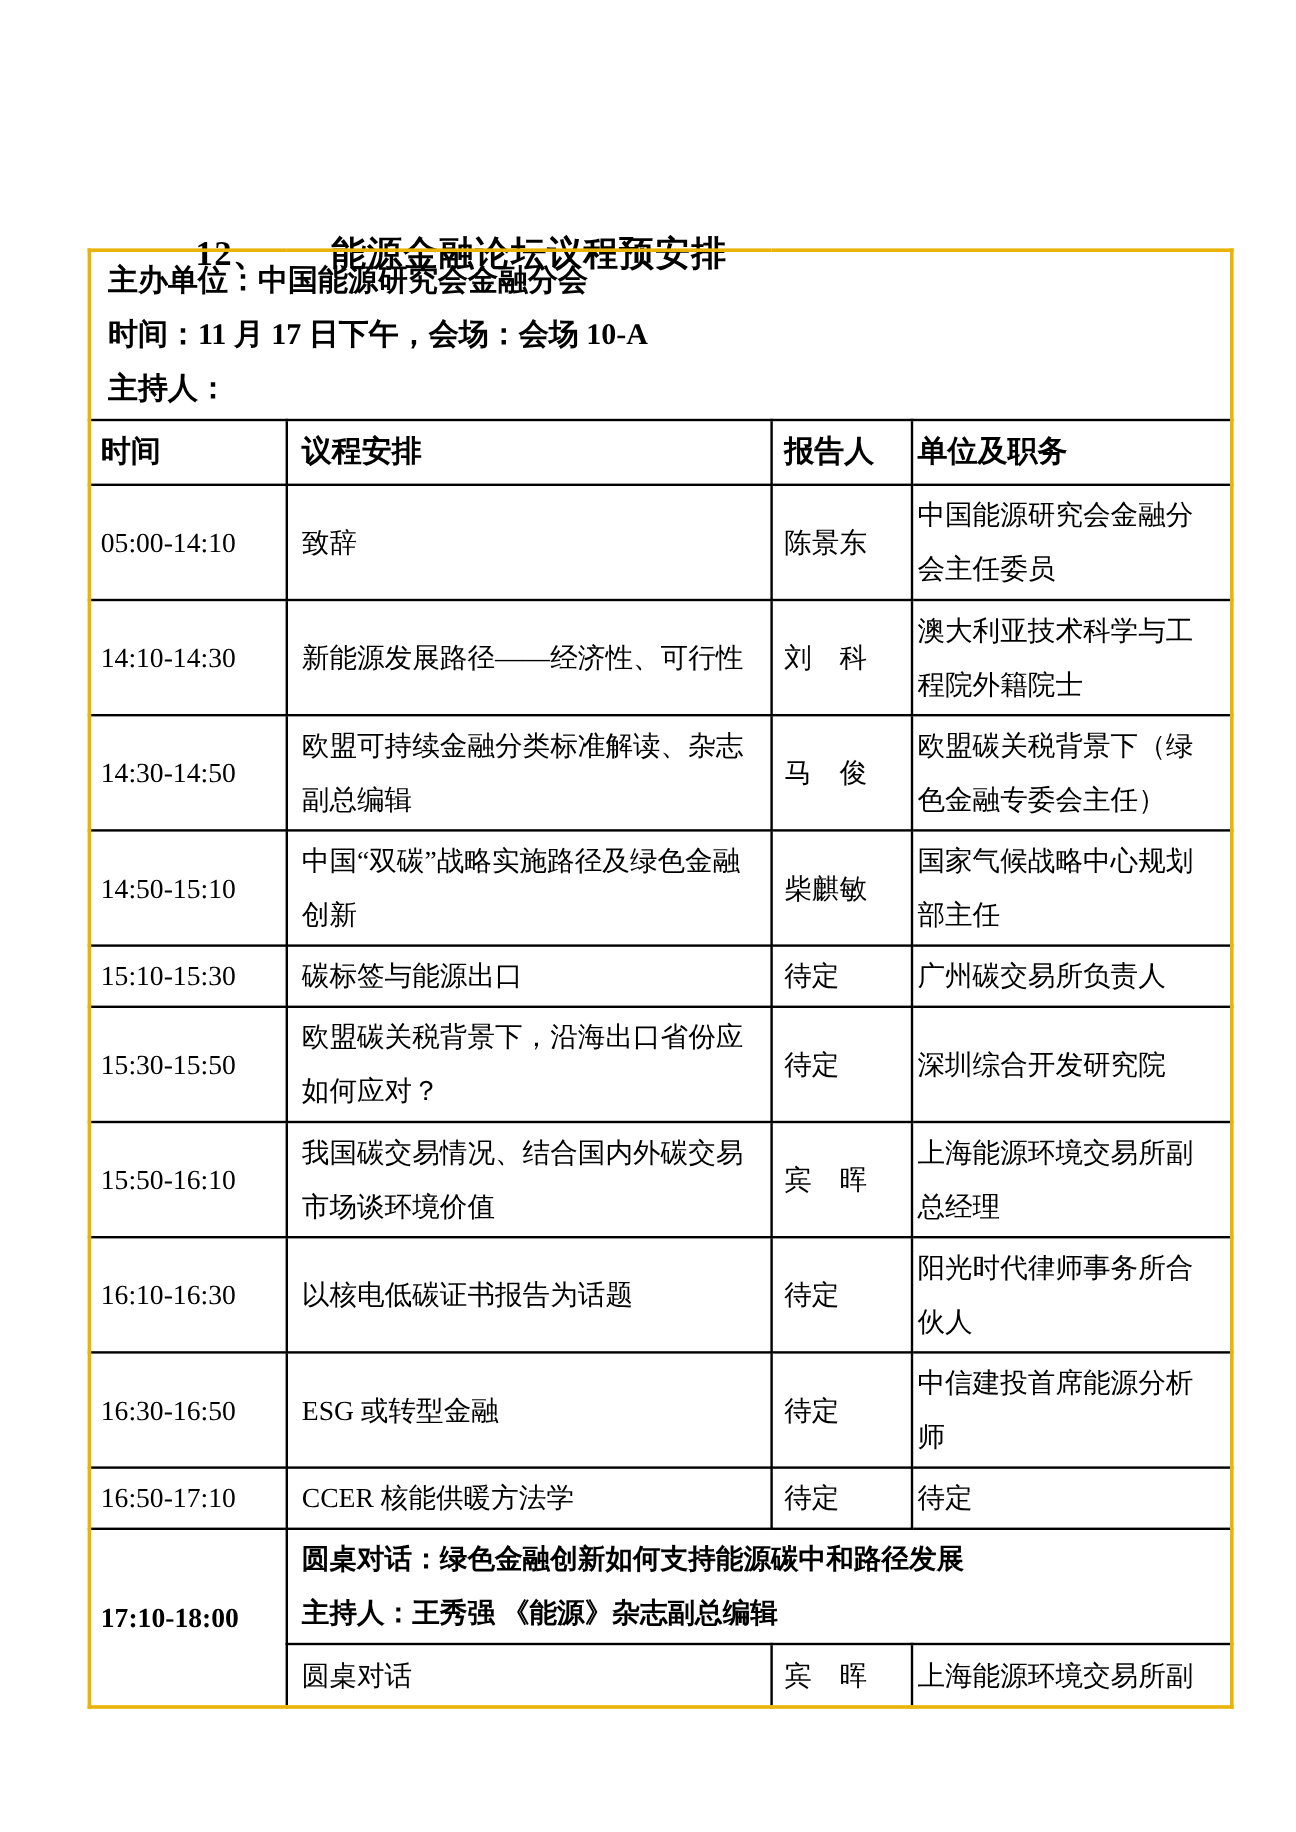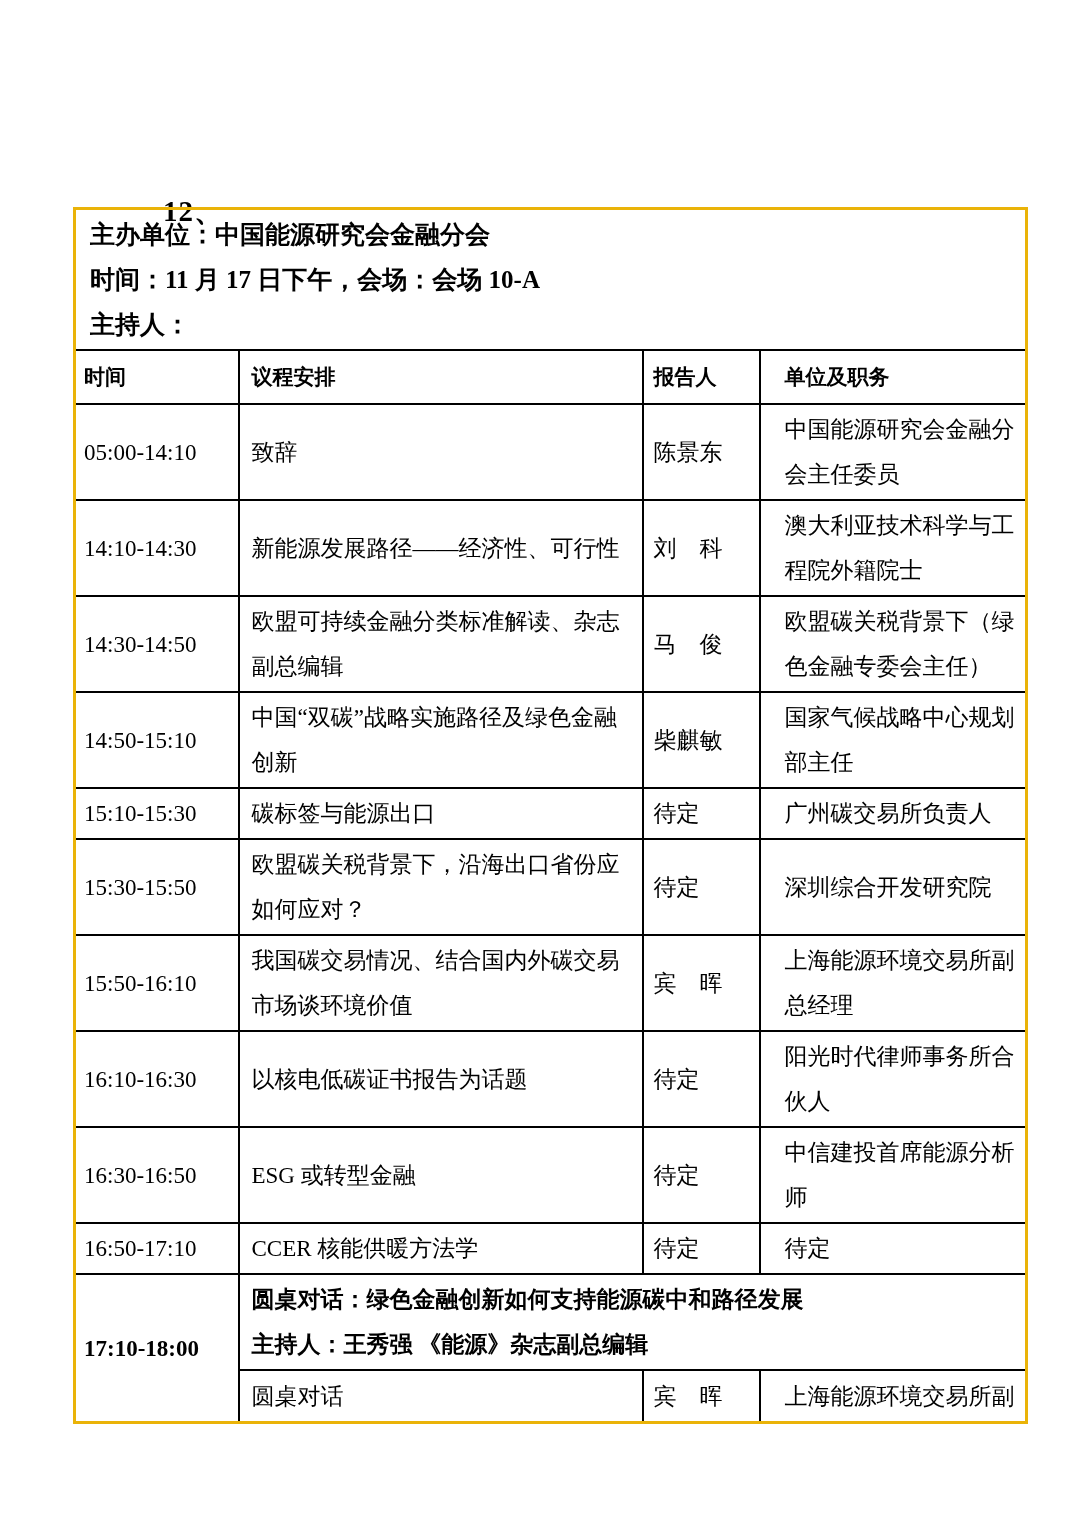--- a/index.html
+++ b/index.html
@@ -40,41 +40,42 @@
   }
   tr.row-info td{
     height:134px;
     font-weight:bold;
     font-size:25px;
     padding-left:14px;
   }
   tr.row-head td{
     height:48px;
     font-weight:bold;
-    font-size:21px;
+    font-size:25px;
     line-height:48px;
   }
   tr.h2 td{height:90px;}
   tr.h1 td{height:42px;}
   td.time{padding-left:8px;white-space:nowrap;}
   td.topic{padding-left:12px;}
   td.speaker{padding-left:10px;white-space:nowrap;}
-  td.org{padding-left:24px;}
+  td.org{padding-left:4px;}
   tr.row-roundtable td{font-weight:bold;font-family:Liberation Serif, serif;}
   td.rt-time{font-weight:bold;white-space:nowrap;vertical-align:middle;}
   td.rt-merged{height:84px;font-weight:bold;padding-left:12px;}
   tr.row-roundtable-sub td{height:46px;font-weight:normal;margin-top:24px;}
 </style>
 </head>
 <body>
 
 <div class="page">
 
   <div class="doc-title">
     <span>12、</span>
+    <span>能源金融论坛议程预安排</span>
   </div>
 
   <table class="agenda">
     <colgroup>
       <col class="c-time">
         <col class="c-topic">
         <col class="c-speaker">
         <col class="c-org">
     </colgroup>
     <tbody>

